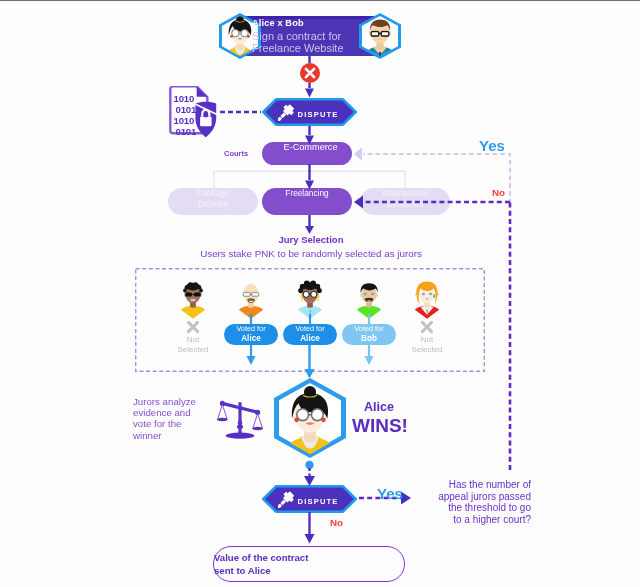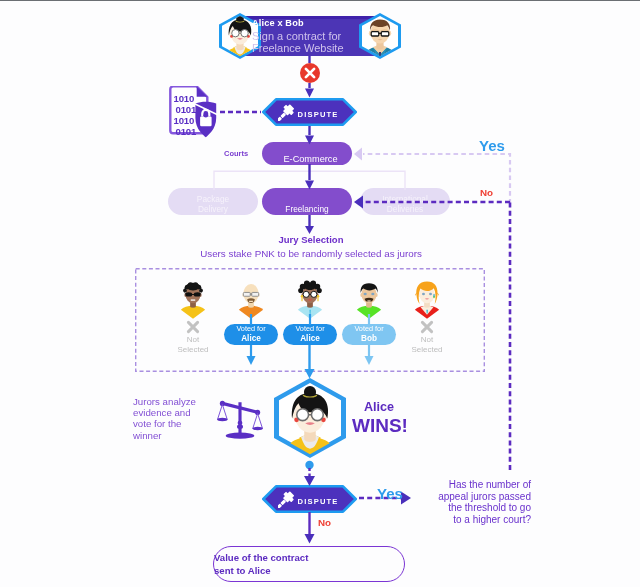--- a/index.html
+++ b/index.html
@@ -42,32 +42,32 @@
   .hexico{position:absolute;left:15.5px;top:5px;width:18px;height:18px;}
   .hexlabel{position:absolute;left:36px;top:0;width:39px;height:32px;
             display:flex;align-items:center;justify-content:center;
             font-size:7.6px;font-weight:bold;color:#fff;letter-spacing:1.15px;
             text-indent:1.15px;}
   #nodeDispute{left:262px;top:98px;}
   #nodeAppeal{left:262px;top:485px;}
 
   
   .pill{position:absolute;border-radius:14px;display:flex;flex-direction:column;
-        align-items:center;justify-content:flex-end;z-index:3;
+        align-items:center;justify-content:flex-start;z-index:3;
         font-size:9.4px;color:#fff;line-height:11px;}
   .pill-on{background:#834dcc;}
   .pill-off{background:#e4dcf4;color:#f6f2fb;}
   #pillEcom{left:262px;top:142px;width:90px;height:23px;font-size:9.2px;padding-left:7px;box-sizing:border-box;}
   #pillPack{left:168px;top:188px;width:90px;height:27px;font-size:8.3px;line-height:10.6px;}
   #pillFree{left:262px;top:188px;width:90px;height:27px;font-size:8.3px;}
   #pillIntl{left:360px;top:188px;width:90px;height:27px;font-size:8.3px;line-height:10.6px;}
   .courts-lbl{position:absolute;left:224px;top:149px;font-size:7.5px;font-weight:bold;color:#7b3fd0;z-index:3;}
 
   .lbl-yes{position:absolute;font-size:15px;font-weight:bold;color:#2e9bec;z-index:5;}
-  .lbl-no{position:absolute;font-size:9.8px;font-weight:bold;color:#ef4136;z-index:5;}
+  .lbl-no{position:absolute;font-size:9.8px;font-weight:bold;color:#ef4136;z-index:5;margin-left:12px;}
   .lbl-yes-top{left:479px;top:137px;}
   .lbl-no-top{left:480px;top:187px;}
 
   
   .jury-title{position:absolute;left:-9px;top:234px;width:640px;text-align:center;
               font-size:9.5px;font-weight:bold;color:#6d2fc9;z-index:3;}
   .jury-sub{position:absolute;left:-9px;top:248px;width:640px;text-align:center;
             font-size:9.8px;color:#7b3fd0;z-index:3;}
   .jury-box{position:absolute;left:135px;top:268px;width:350px;height:104px;z-index:1;}
   .juror{position:absolute;width:58px;z-index:3;}

